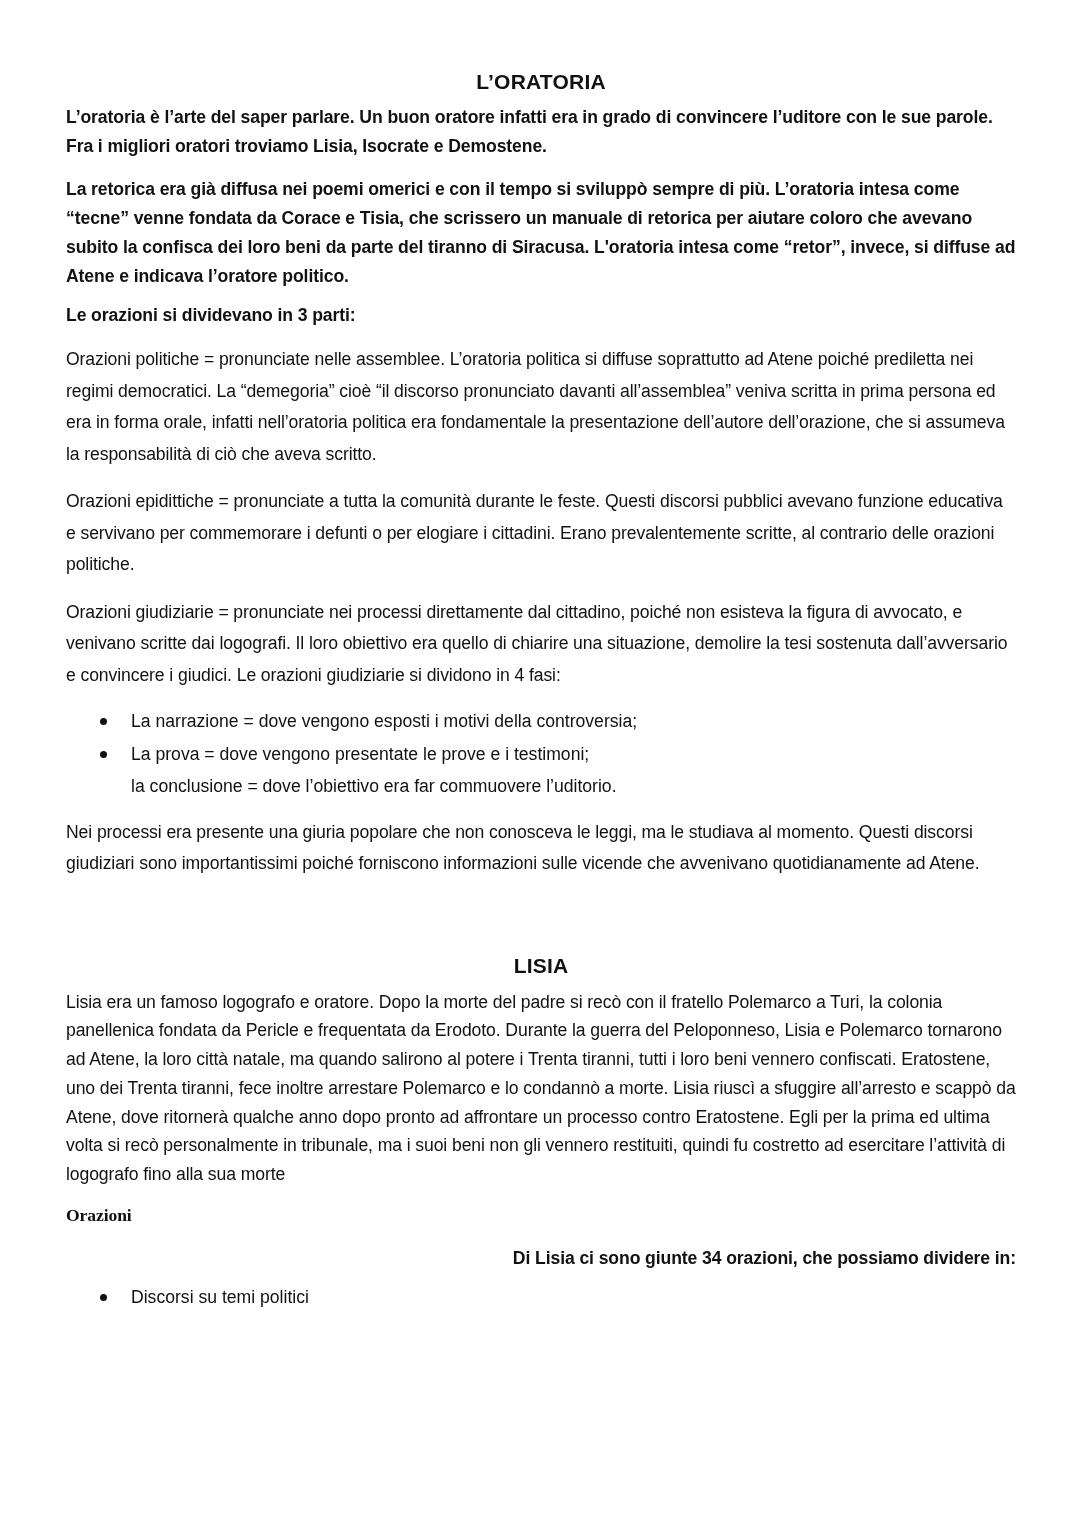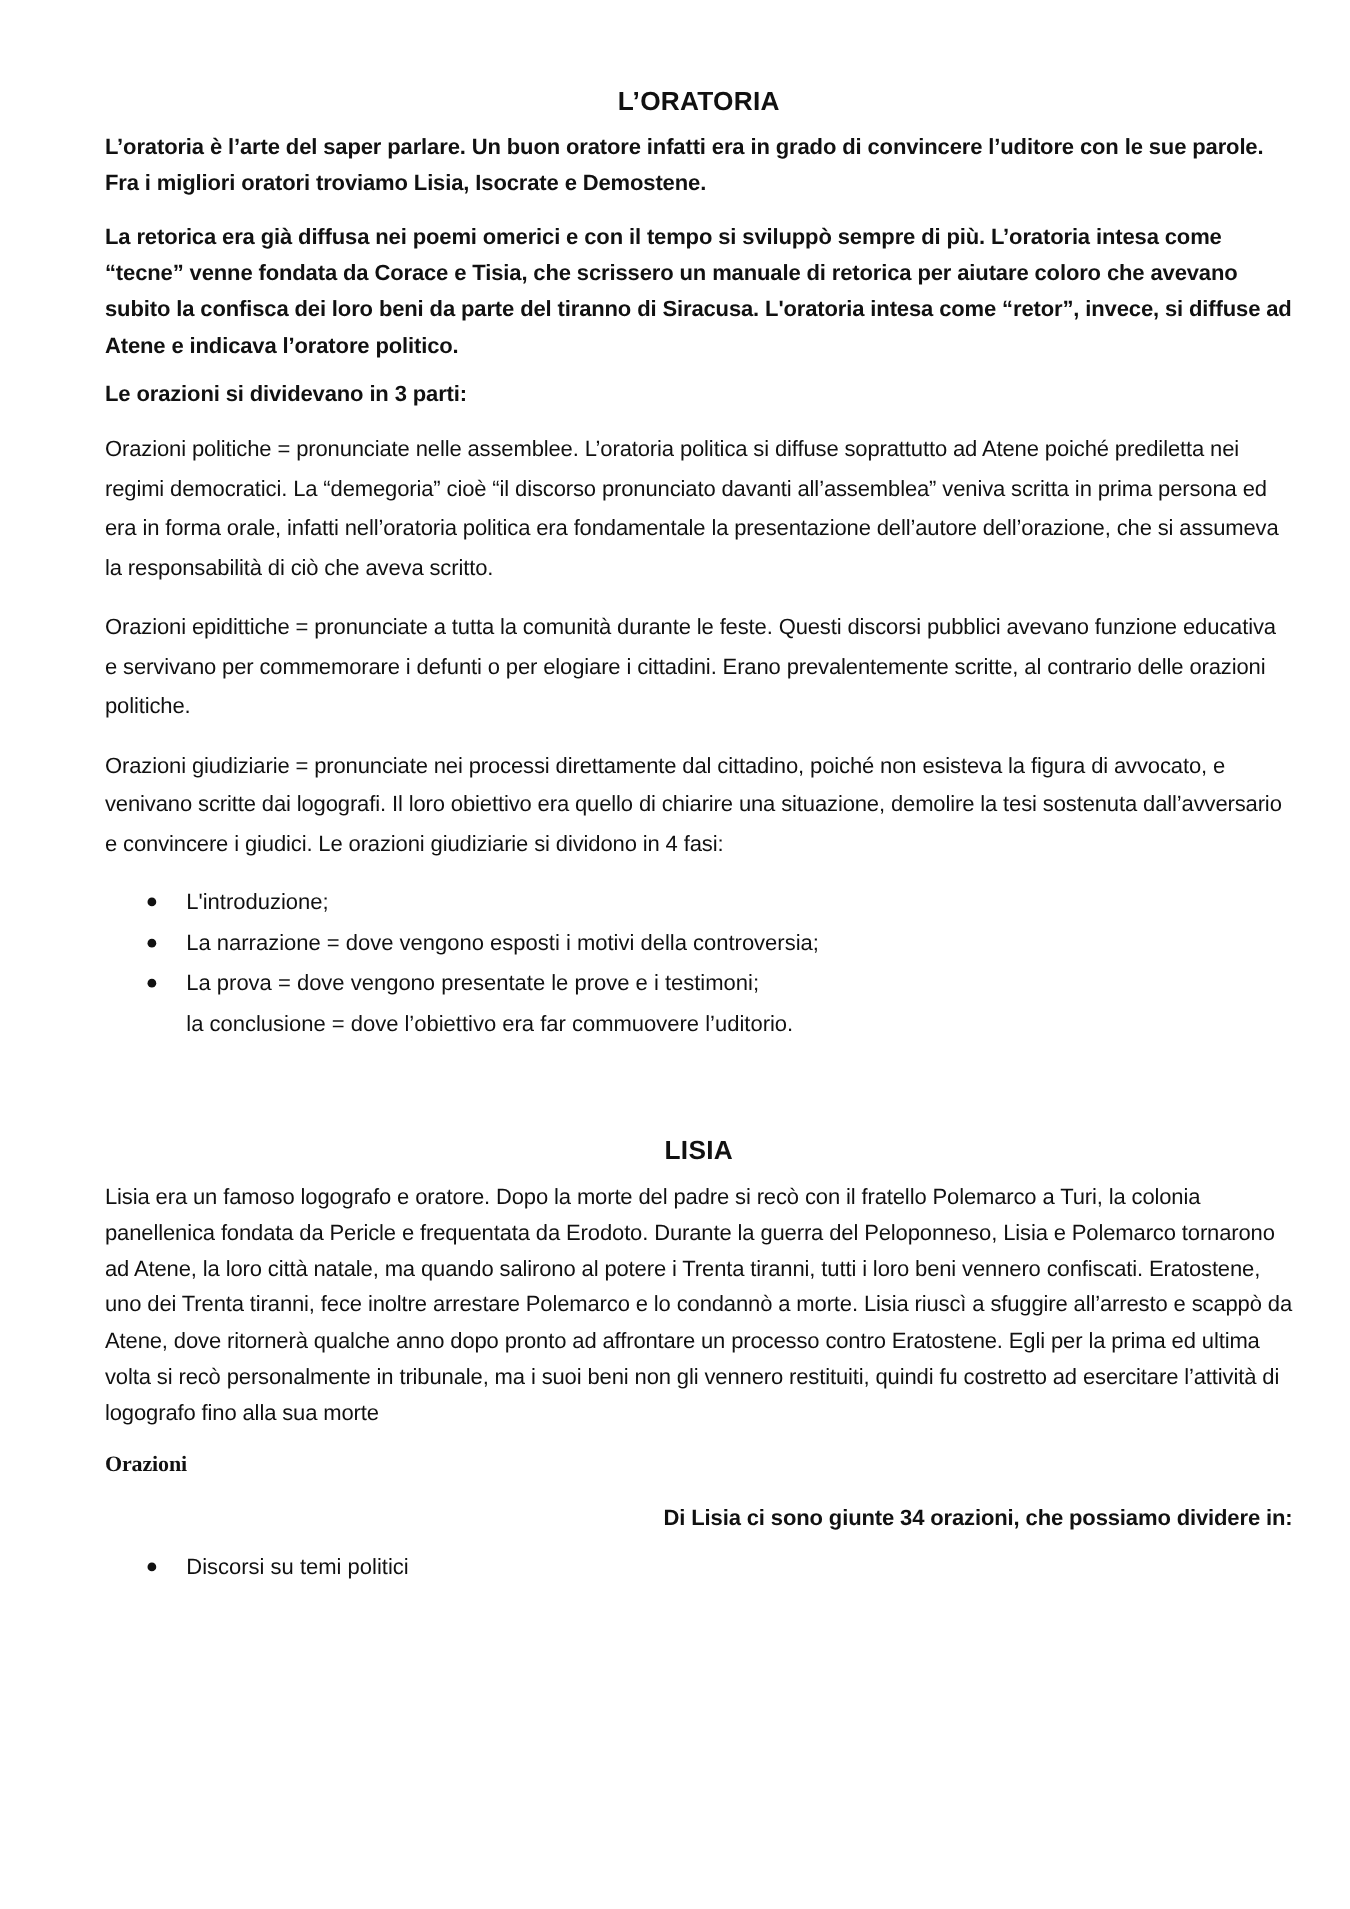--- a/index.html
+++ b/index.html
@@ -6,21 +6,21 @@
   body {
     width: 1080px;
     height: 1527px;
     overflow: hidden;
     font-family: "Liberation Sans", "DejaVu Sans", sans-serif;
     color: #111111;
     position: relative;
   }
   .page {
     position: absolute;
-    left: 84px;
+    left: 66px;
     top: 62px;
     width: 950px;
   }
   .title {
     text-align: center;
     font-weight: bold;
     font-size: 21px;
     line-height: 40px;
     margin: 0;
     letter-spacing: 0.2px;
@@ -76,35 +76,32 @@
 
   <p class="lh31" style="margin-top:14px;">Orazioni politiche = pronunciate nelle assemblee. L’oratoria politica si diffuse soprattutto ad Atene poiché prediletta nei regimi democratici. La “demegoria” cioè “il discorso pronunciato davanti all’assemblea” veniva scritta in prima persona ed era in forma orale, infatti nell’oratoria politica era fondamentale la presentazione dell’autore dell’orazione, che si assumeva la responsabilità di ciò che aveva scritto.</p>
 
   <p class="lh31" style="margin-top:16px;">Orazioni epidittiche = pronunciate a tutta la comunità durante le feste. Questi discorsi pubblici avevano funzione educativa e servivano per commemorare i defunti o per elogiare i cittadini. Erano prevalentemente scritte, al contrario delle orazioni politiche.</p>
 
   <p class="lh31" style="margin-top:16px;">Orazioni giudiziarie = pronunciate nei processi direttamente dal cittadino, poiché non esisteva la figura di avvocato, e venivano scritte dai logografi. Il loro obiettivo era quello di chiarire una situazione, demolire la tesi sostenuta dall’avversario e convincere i giudici. Le orazioni giudiziarie si dividono in 4 fasi:</p>
 
   <ul class="list" style="margin-top:14px;">
     <li>
       <span class="bullet"></span>
-      <span>L'introduzione;</span>
-    </li>
-    <li>
-      <span class="bullet"></span>
       <span>La narrazione = dove vengono esposti i motivi della controversia;</span>
     </li>
     <li>
       <span class="bullet"></span>
       <span>La prova = dove vengono presentate le prove e i testimoni;</span>
     </li>
     <li>
       <span>la conclusione = dove l’obiettivo era far commuovere l’uditorio.</span>
     </li>
   </ul>
 
+  <p class="lh31" style="margin-top:14px;">Nei processi era presente una giuria popolare che non conosceva le leggi, ma le studiava al momento. Questi discorsi giudiziari sono importantissimi poiché forniscono informazioni sulle vicende che avvenivano quotidianamente ad Atene.</p>
 
   <h1 class="title" style="margin-top:66px;">LISIA</h1>
 
   <p class="lh29b" style="margin-top:2px;">Lisia era un famoso logografo e oratore. Dopo la morte del padre si recò con il fratello Polemarco a Turi, la colonia panellenica fondata da Pericle e frequentata da Erodoto. Durante la guerra del Peloponneso, Lisia e Polemarco tornarono ad Atene, la loro città natale, ma quando salirono al potere i Trenta tiranni, tutti i loro beni vennero confiscati. Eratostene, uno dei Trenta tiranni, fece inoltre arrestare Polemarco e lo condannò a morte. Lisia riuscì a sfuggire all’arresto e scappò da Atene, dove ritornerà qualche anno dopo pronto ad affrontare un processo contro Eratostene. Egli per la prima ed ultima volta si recò personalmente in tribunale, ma i suoi beni non gli vennero restituiti, quindi fu costretto ad esercitare l’attività di logografo fino alla sua morte</p>
 
   <p class="subhead" style="margin-top:12px;">Orazioni</p>
 
   <p class="lh29" style="margin-top:14px;text-align:right;">Di Lisia ci sono giunte 34 orazioni, che possiamo dividere in:</p>
 
   <ul class="list" style="margin-top:8px;">

